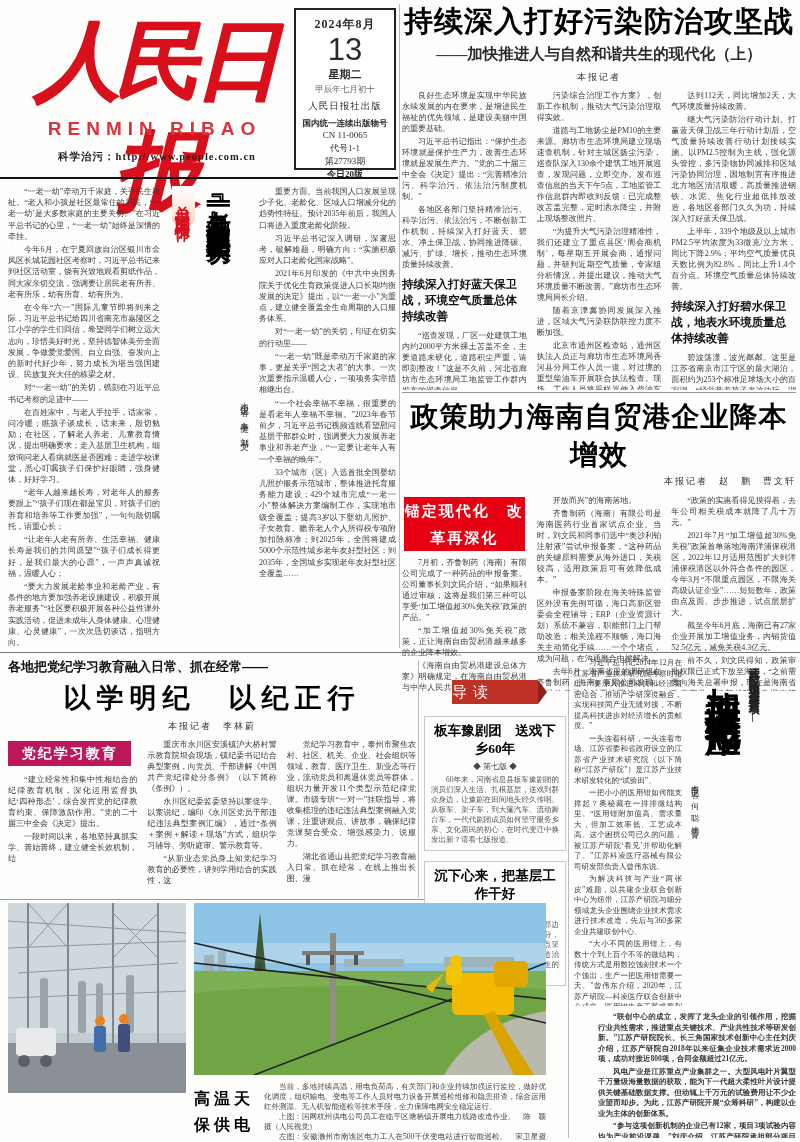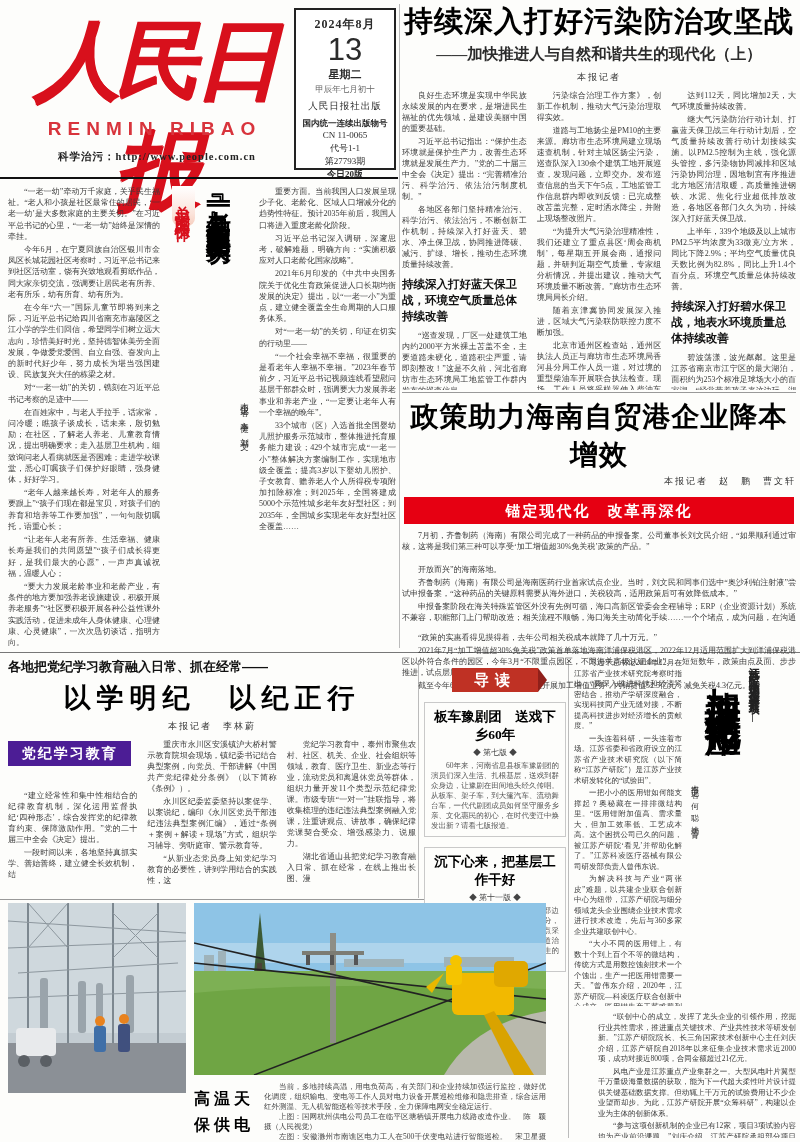--- a/index.html
+++ b/index.html
@@ -42,21 +42,21 @@
     text-align:center;color:#000;line-height:1.2;}
   .lead-sub{font-family:"Liberation Serif",serif;font-weight:bold;font-size:15.5px;text-align:center;margin-top:5px;}
   .lead .byline{margin:6px 0 6px 0;}
   .lead-body{height:300px;}
 
   
   .hainan{position:absolute;left:402px;top:398px;width:394px;}
   .hainan-hl{font-family:"Liberation Serif",serif;font-weight:900;font-size:28px;letter-spacing:1px;
     text-align:center;color:#000;}
   .hainan .byline{margin:1px 0 7px;text-align:right;}
-  .hainan-body{height:196px;flex-direction:column;}
+  .hainan-body{height:196px;}
   .red-banner{background:#e60012;color:#fff;font-family:"Liberation Sans",sans-serif;font-weight:bold;
     font-size:15px;text-align:center;line-height:27px;letter-spacing:2px;margin:2px 2px 6px;}
 
   
   .feature{position:absolute;left:8px;top:186px;width:388px;height:462px;display:flex;gap:8px;overflow:hidden;}
   .feature .fcol{width:152px;overflow:hidden;text-align:justify;}
   .feature .fcol p{margin:0 0 2px;text-indent:2em;font-size:8px;line-height:11.2px;color:#3a3a3a;}
   .label-strip{width:30px;display:flex;flex-direction:column;align-items:center;}
   .label-renmin{writing-mode:vertical-rl;font-family:"Liberation Sans",sans-serif;font-weight:bold;
     font-size:15px;color:#d8101c;letter-spacing:3px;padding:8px 4px;line-height:1;
@@ -65,45 +65,45 @@
     font-size:25px;line-height:1.0;color:#000;letter-spacing:2px;height:460px;}
   .vert-byline{writing-mode:vertical-rl;font-size:8.5px;color:#333;letter-spacing:2px;padding-top:210px;}
 
   
   .dangji{position:absolute;left:8px;top:658px;width:408px;height:238px;overflow:hidden;}
   .dangji-kicker{font-family:"Liberation Sans",sans-serif;font-weight:bold;font-size:13px;color:#111;}
   .dangji-hl{font-family:"Liberation Sans",sans-serif;font-weight:900;font-size:27px;letter-spacing:6px;
     text-align:center;margin-top:4px;color:#000;}
   .dangji .byline{margin:4px 0 6px;}
   .dangji-body{height:158px;}
-  .red-tag{background:#4c1d95;color:#fff;font-family:"Liberation Sans",sans-serif;font-weight:bold;
-    font-size:14px;text-align:center;line-height:25px;letter-spacing:2px;margin:2px 6px 24px 0;}
+  .red-tag{background:#be185d;color:#fff;font-family:"Liberation Sans",sans-serif;font-weight:bold;
+    font-size:14px;text-align:center;line-height:25px;letter-spacing:2px;margin:2px 6px 8px 0;}
 
   
   .daodu{position:absolute;left:424px;top:668px;width:142px;height:236px;}
-  .daodu-badge{position:relative;width:86px;margin:0 auto;background:#bf3124;color:#fff;text-align:center;
-    font-family:"Liberation Sans",sans-serif;font-weight:bold;font-size:15px;line-height:24px;letter-spacing:6px;}
+  .daodu-badge{position:relative;width:86px;margin:12px auto;background:#bf3124;color:#fff;
+    font-family:"Liberation Sans",sans-serif;font-weight:normal;font-size:15px;line-height:24px;letter-spacing:6px;}
   .daodu-badge:after{content:"";position:absolute;right:-9px;top:0;border-style:solid;
     border-width:12px 0 12px 9px;border-color:transparent transparent transparent #8f201a;}
   .daodu-item{margin-top:10px;border:1px solid #c9c9c9;background:#fdfdfb;padding:5px 6px;}
   .daodu-title{font-family:"Liberation Serif",serif;font-weight:900;font-size:13.5px;text-align:center;color:#000;}
   .daodu-page{text-align:center;font-size:8px;color:#444;margin:3px 0;}
   .daodu-text{font-size:7.5px;line-height:10px;text-align:justify;color:#555;}
   .daodu-text p{margin:0;text-indent:2em;}
 
   
   .jiangsu{position:absolute;left:574px;top:658px;width:222px;height:348px;display:flex;gap:6px;overflow:hidden;}
   .jiangsu .jcol{width:108px;overflow:hidden;text-align:justify;}
   .jiangsu .jcol p{margin:0 0 2px;text-indent:2em;font-size:7.5px;line-height:10.5px;color:#3a3a3a;}
   .j-byline{writing-mode:vertical-rl;font-size:8px;color:#333;letter-spacing:2px;padding-top:120px;}
   .j-hl{writing-mode:vertical-rl;font-family:"Liberation Sans",sans-serif;font-weight:900;font-size:36px;
     line-height:1.0;color:#000;letter-spacing:4px;}
   .j-kicker{writing-mode:vertical-rl;font-size:11px;font-weight:bold;color:#222;letter-spacing:2px;line-height:1.2;}
   .jiangsu-cont{position:absolute;left:598px;top:1012px;width:198px;height:126px;overflow:hidden;text-align:justify;}
-  .jiangsu-cont p{margin:0 0 2px;text-indent:2em;font-size:7.5px;line-height:10.5px;color:#3a3a3a;}
+  .jiangsu-cont p{margin:0 0 2px;text-indent:2em;font-size:7.5px;line-height:10.5px;color:#3a3a3a;font-weight:bold;}
 
   
   .photo{position:absolute;overflow:hidden;background:#cdd6da;}
   .photo-left{left:8px;top:903px;width:178px;height:190px;}
   .photo-right{left:194px;top:903px;width:352px;height:172px;}
   .caption{position:absolute;left:194px;top:1082px;width:352px;height:58px;display:flex;gap:10px;overflow:hidden;}
   .cap-title{font-family:"Liberation Sans",sans-serif;font-weight:900;font-size:16px;line-height:1.6;
     letter-spacing:4px;color:#000;white-space:pre-line;margin-top:4px;}
   .cap-text{flex:1;font-size:7.5px;line-height:10px;text-align:justify;color:#444;}
   .cap-text p{margin:0;text-indent:2em;}
@@ -226,20 +226,21 @@
       <div class="label-renmin" data-name="series-label">总书记的人民情怀</div>
     </div>
     <div class="vert-hl" data-name="feature-headline-vertical">『一老一幼』是大多数家庭的主要关切</div>
     <div class="vert-byline" data-name="feature-byline-vertical">本报记者　辛本健　刘书文</div>
     <div class="fcol" style="flex:1" data-name="feature-column-2">
       <div>
           <p data-name="paragraph">重要方面。当前我国人口发展呈现少子化、老龄化、区域人口增减分化的趋势性特征。预计2035年前后，我国人口将进入重度老龄化阶段。</p>
           <p data-name="paragraph">习近平总书记深入调研，深邃思考，破解难题，明确方向：“实施积极应对人口老龄化国家战略”。</p>
           <p data-name="paragraph">2021年6月印发的《中共中央国务院关于优化生育政策促进人口长期均衡发展的决定》提出，以“一老一小”为重点，建立健全覆盖全生命周期的人口服务体系。</p>
           <p data-name="paragraph">对“一老一幼”的关切，印证在切实的行动里——</p>
+          <p data-name="paragraph">“一老一幼”既是牵动万千家庭的家事，更是关乎“国之大者”的大事。一次次重要指示温暖人心，一项项务实举措相继出台。</p>
           <p data-name="paragraph">“一个社会幸福不幸福，很重要的是看老年人幸福不幸福。”2023年春节前夕，习近平总书记视频连线看望慰问基层干部群众时，强调要大力发展养老事业和养老产业，“一定要让老年人有一个幸福的晚年”。</p>
           <p data-name="paragraph">33个城市（区）入选首批全国婴幼儿照护服务示范城市，整体推进托育服务能力建设；429个城市完成“一老一小”整体解决方案编制工作，实现地市级全覆盖；提高3岁以下婴幼儿照护、子女教育、赡养老人个人所得税专项附加扣除标准；到2025年，全国将建成5000个示范性城乡老年友好型社区；到2035年，全国城乡实现老年友好型社区全覆盖……</p>
         </div>
     </div>
   </div>
 
   <div class="dangji" data-name="dangji-article">
     <div class="dangji-kicker" data-name="dangji-kicker">各地把党纪学习教育融入日常、抓在经常——</div>
     <div class="dangji-hl" data-name="dangji-headline">以学明纪　以纪正行</div>
     <div class="byline" data-name="dangji-byline">本报记者　李林蔚</div>

